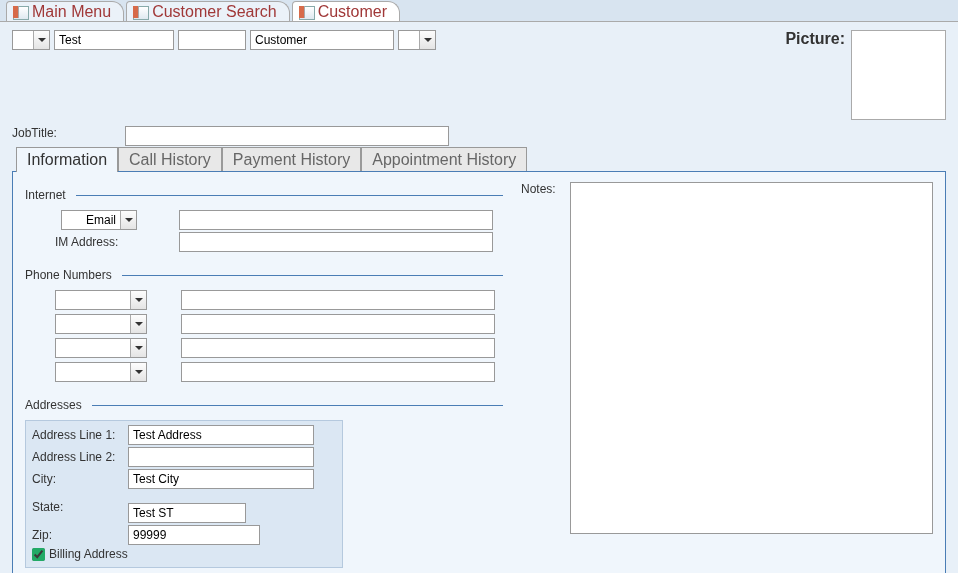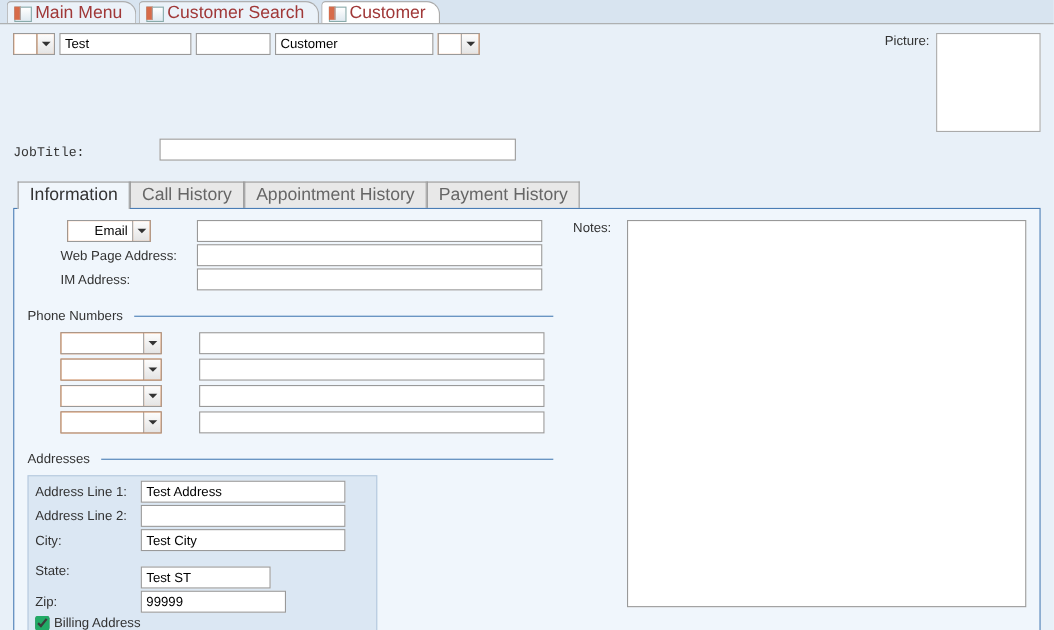--- a/index.html
+++ b/index.html
@@ -75,42 +75,41 @@
   display: flex;
   gap: 4px;
   align-items: center;
 }
 .picture-area {
   margin-left: auto;
   display: flex;
   align-items: flex-start;
   gap: 6px;
 }
-.picture-label { font-size: 12px; }
+.picture-label { font-size: 16px; font-weight: bold; }
 .picture-box {
   width: 95px; height: 90px;
   background: #fff;
   border: 1px solid #aaa;
 }
 
 .job-row {
   display: flex;
-  align-items: flex-end;
+  align-items: flex-start;
   gap: 68px;
   margin-top: 6px;
-  margin-bottom: 18px;
-  font-family: Liberation Mono, monospace;
+  margin-bottom: 0;
 }
 .lbl { font-size: 12px; }
 
 
 .combo {
   display: inline-flex;
   border: 1px solid #999;
-  background: #f97316;
+  background: #0369a1;
   height: 20px;
   align-items: center;
   justify-content: space-between;
 }
 .combo-text {
   min-width: 0;
   height: 18px;
   border: none;
   outline: none;
   padding: 0 4px;
@@ -294,40 +293,40 @@
 
   <div class="job-row">
     <span class="lbl">JobTitle:</span>
     <input class="txt" style="width: 324px;">
   </div>
 
   <div class="tabctl">
     <div class="tabctl-tabs">
       <div class="tabctl-tab active"><span>Information</span></div>
       <div class="tabctl-tab"><span>Call History</span></div>
+      <div class="tabctl-tab"><span>Payment History</span></div>
       <div class="tabctl-tab"><span>Appointment History</span></div>
-      <div class="tabctl-tab"><span>Payment History</span></div>
     </div>
     <div class="tabctl-body">
       <div class="left-col">
 
+        <div class="group-hr">
+          <span class="group-label">Internet</span>
+          <span class="line"></span>
+        </div>
         <div class="form-row">
           <span class="row-label right" style="width:118px; text-align:right; padding-left:30px;">
             <span class="combo">
               <input class="combo-text" style="width: 58px; text-align: right;" value="Email">
               <span class="combo-btn">
                   <span class="chev"></span>
                 </span>
             </span>
           </span>
           <span style="width:36px"></span>
-          <input class="txt" style="width: 314px;">
-        </div>
-        <div class="form-row">
-          <span class="row-label" style="width:154px;padding-left:30px">Web Page Address:</span>
           <input class="txt" style="width: 314px;">
         </div>
         <div class="form-row">
           <span class="row-label" style="width:154px;padding-left:30px">IM Address:</span>
           <input class="txt" style="width: 314px;">
         </div>
 
         <div class="group-hr" style="margin-top:16px">
           <span class="group-label">Phone Numbers</span>
           <span class="line"></span>

